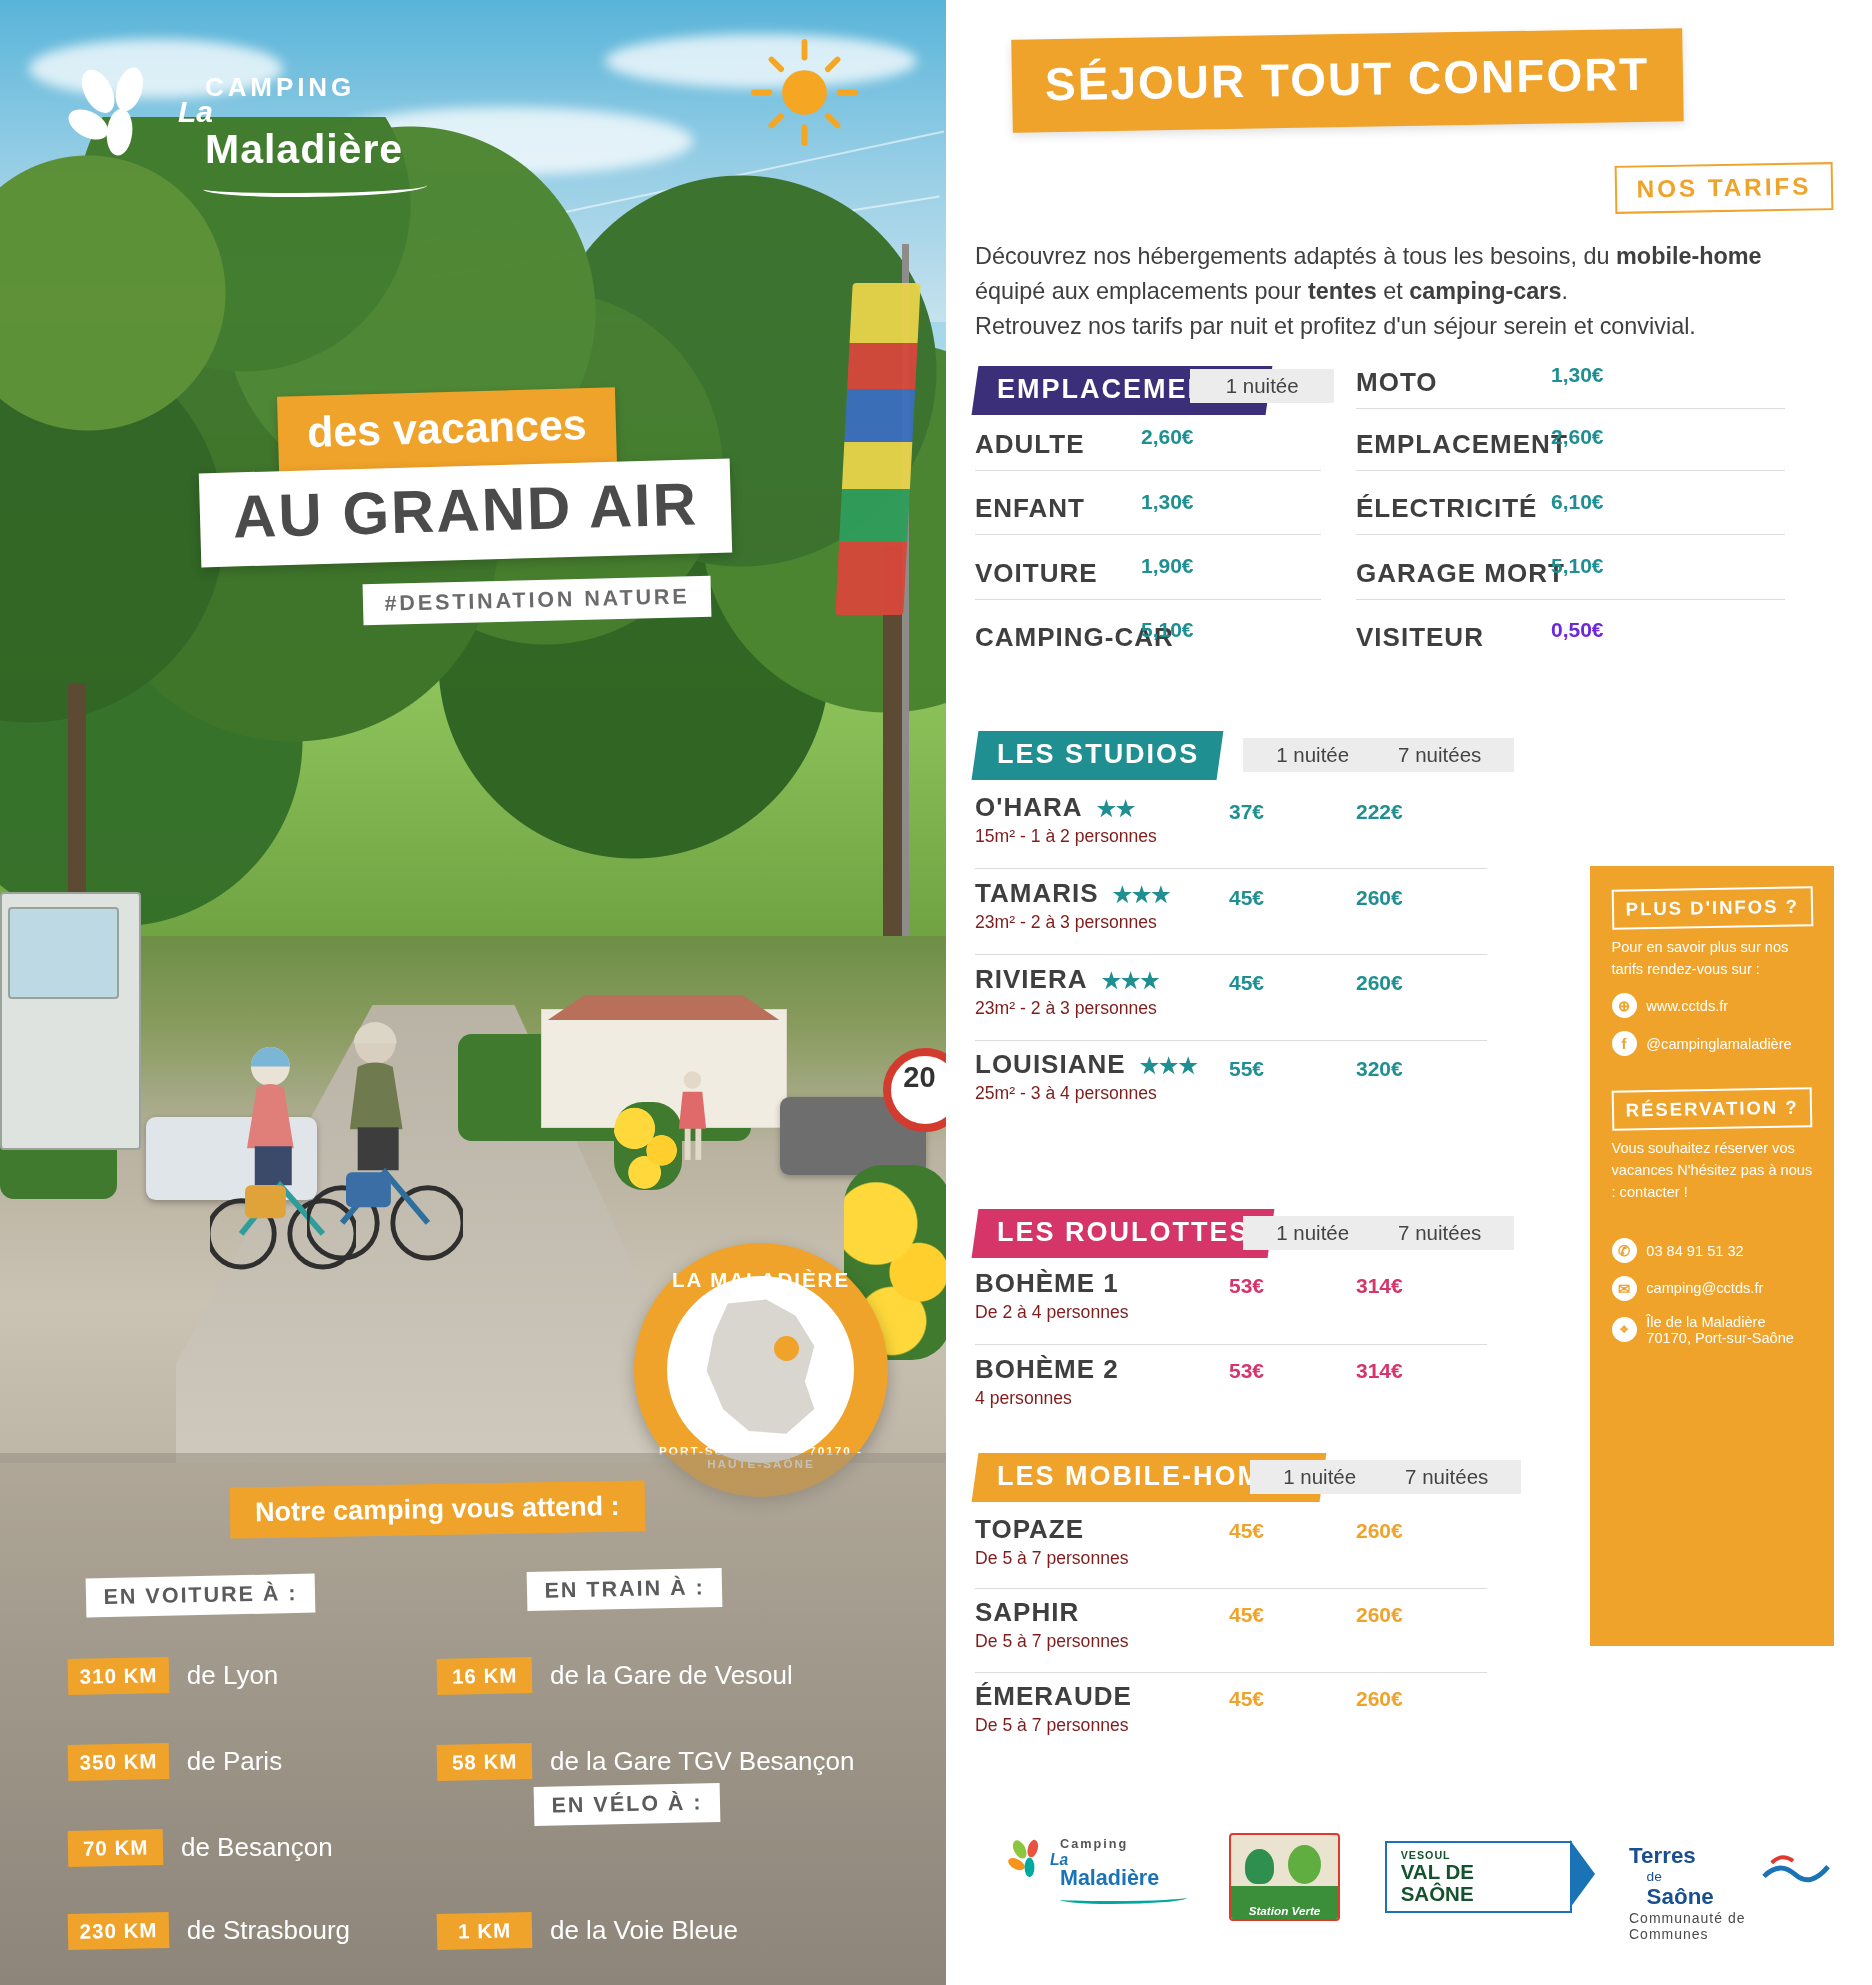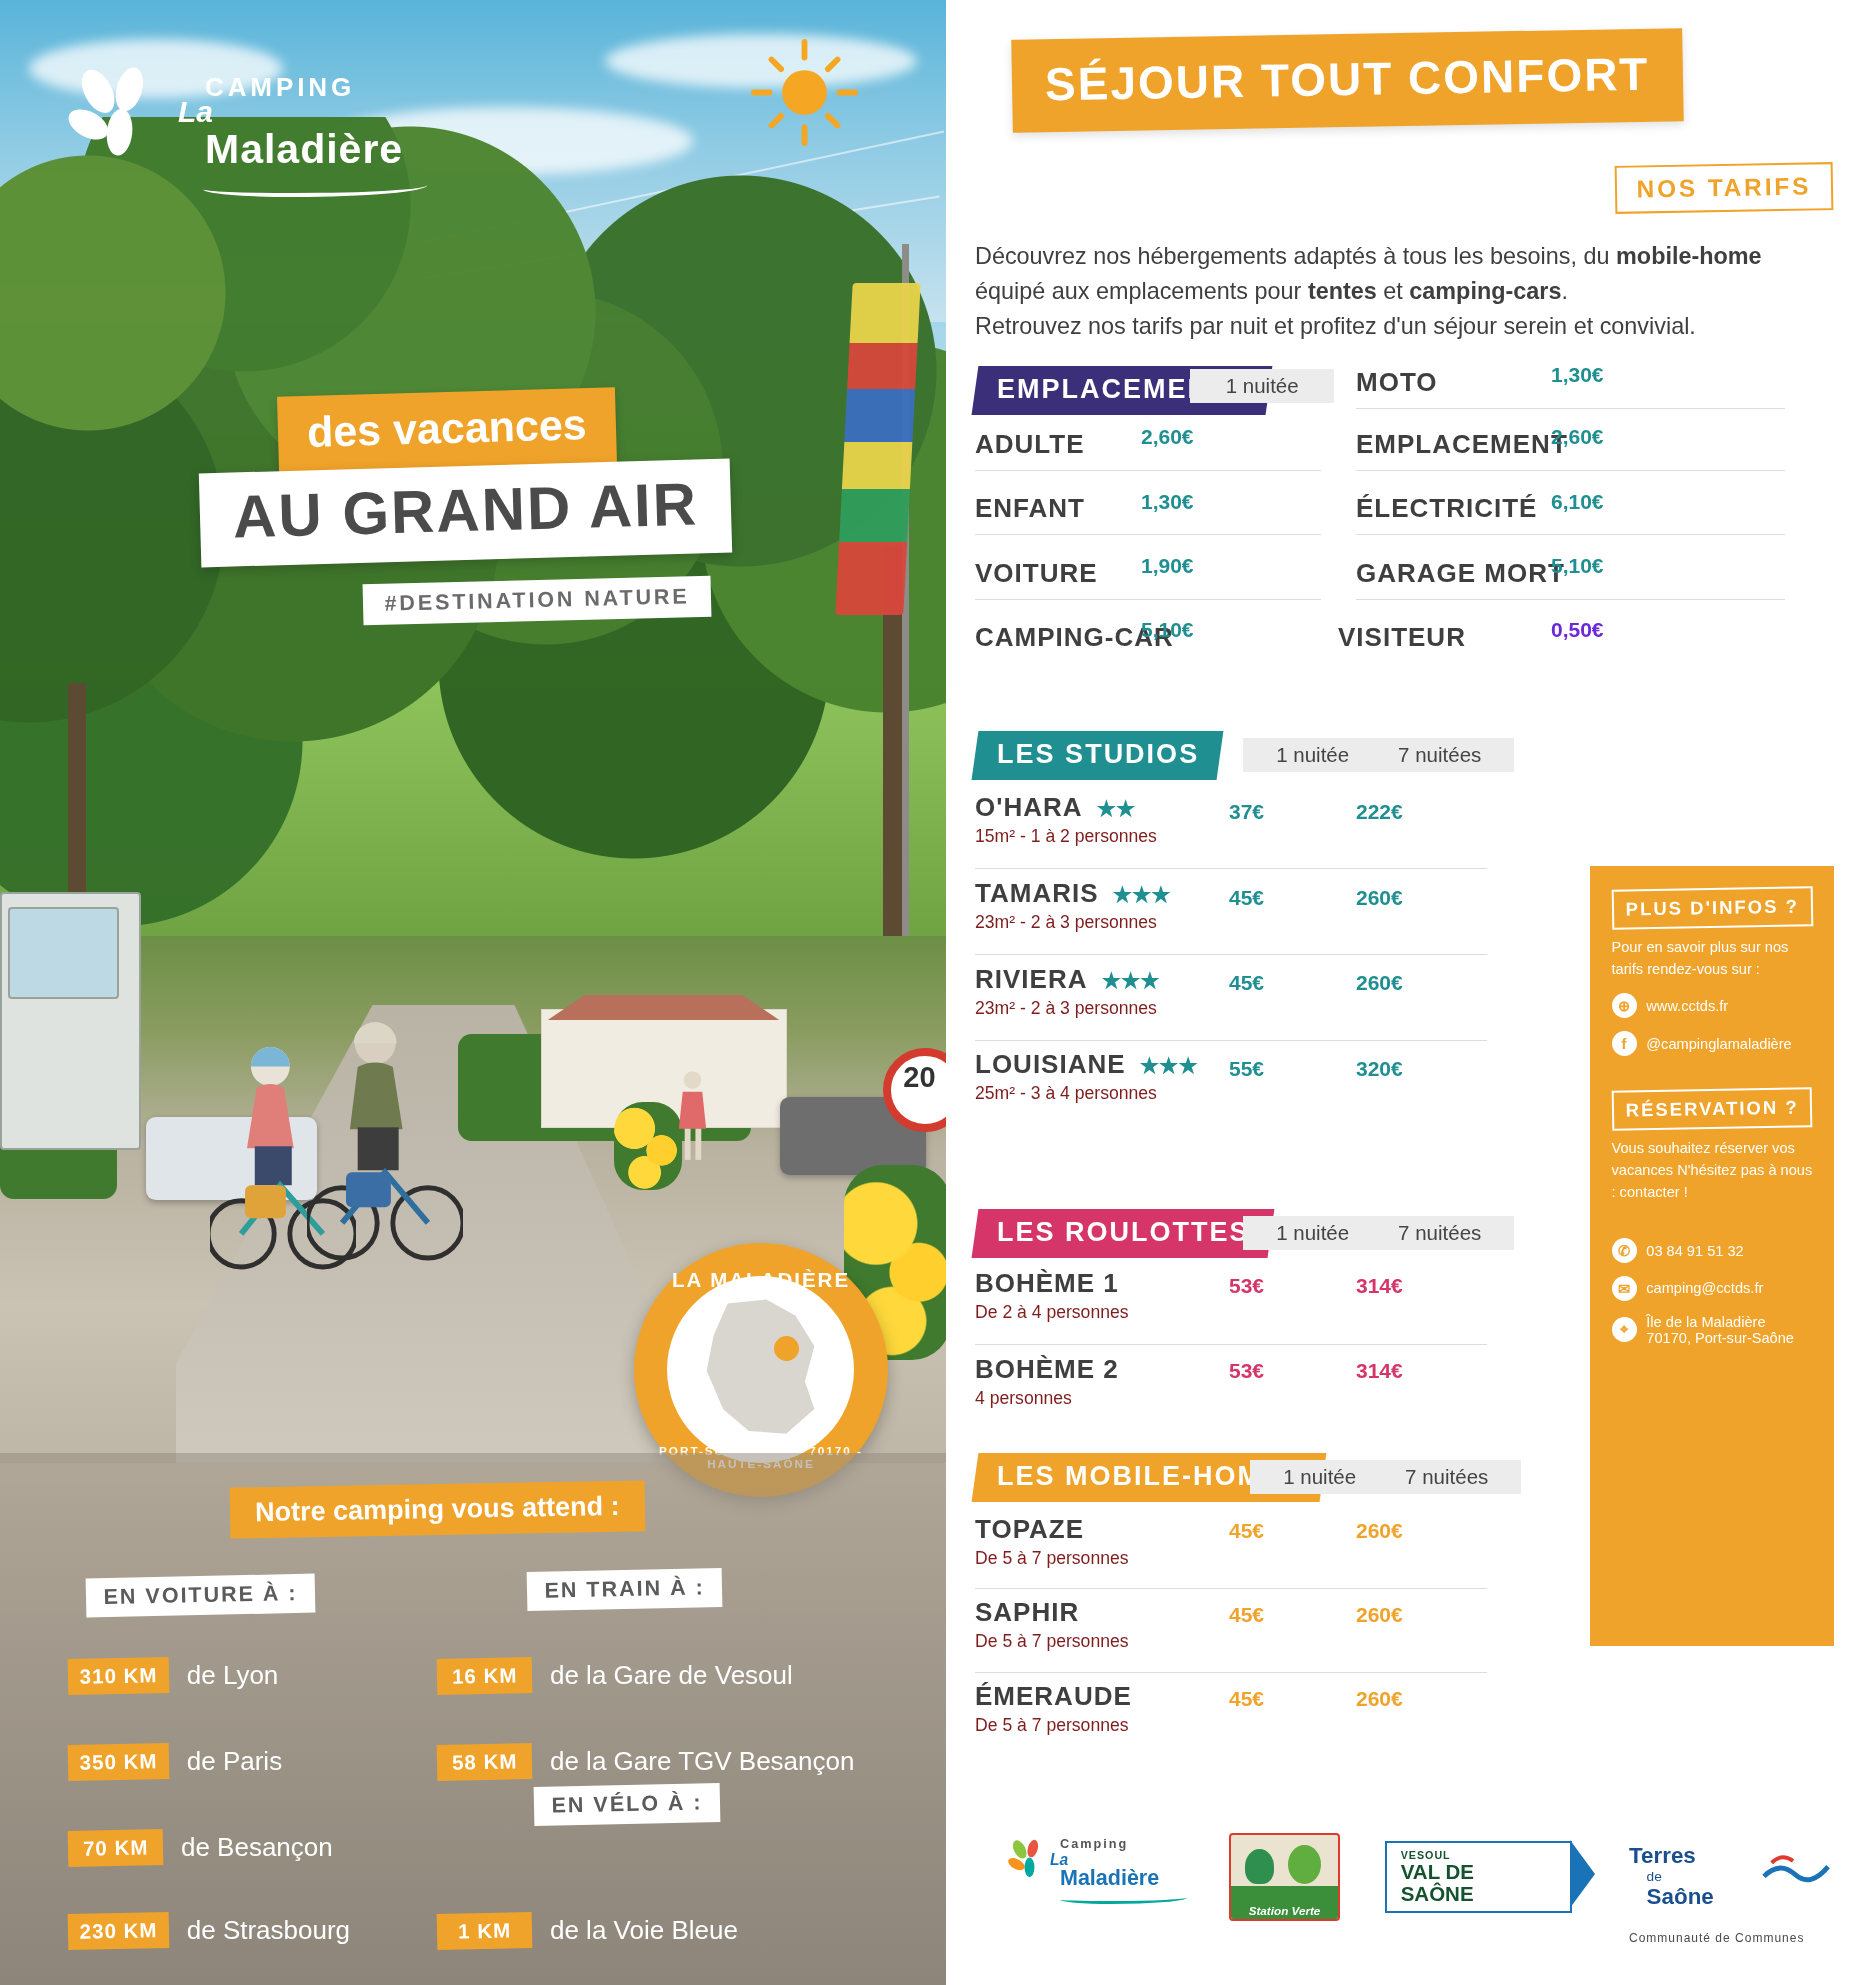--- a/index.html
+++ b/index.html
@@ -337,21 +337,21 @@
     <div class="line" style="left:410px;top:470px;width:429px;"></div>
 
     <div class="row" style="left:410px;top:493px;"><span class="rname">ÉLECTRICITÉ</span></div>
     <div class="price" style="left:605px;top:490px;width:234px;color:#1f8f92;">6,10€</div>
     <div class="line" style="left:410px;top:534px;width:429px;"></div>
 
     <div class="row" style="left:410px;top:558px;"><span class="rname">GARAGE MORT</span></div>
     <div class="price" style="left:605px;top:554px;width:234px;color:#1f8f92;">5,10€</div>
     <div class="line" style="left:410px;top:599px;width:429px;"></div>
 
-    <div class="row" style="left:392px;top:622px;"><span class="rname">VISITEUR</span></div>
+    <div class="row" style="left:410px;top:622px;"><span class="rname">VISITEUR</span></div>
     <div class="price" style="left:605px;top:618px;width:234px;color:#6d28d9;">0,50€</div>
 
     <div class="sect-label" style="left:29px;top:731px;background:#1f8f92;">
       <span>LES STUDIOS</span>
     </div>
     <div class="chip" style="left:297px;top:738px;width:112px;">1 nuitée</div>
     <div class="chip" style="left:419px;top:738px;width:122px;">7 nuitées</div>
 
     <div class="row" style="left:29px;top:792px;">
       <span class="rname">O'HARA</span>
@@ -508,21 +508,21 @@
         <div style="font-size:20.5px;">SAÔNE</div>
         <div style="position:absolute;right:-25px;top:-2.9px;width:0;height:0;border-top:34px solid transparent;border-bottom:34px solid transparent;border-left:25px solid #1a73b7;"></div>
       </div>
     </div>
 
     <div class="flogo" style="left:683px;top:1843px;">
       <div style="position:relative;width:195px;color:#1a4f8f;">
         <div style="font-size:22.4px;font-weight:700;">Terres</div>
         <div style="font-size:13.7px;margin-left:17.6px;">de</div>
         <div style="font-size:22.4px;font-weight:700;margin-left:17.6px;">Saône</div>
-        <div style="font-size:12px;letter-spacing:1px;margin-top:21px;color:#4a4a4a;">Communauté de Communes</div>
+        <div style="font-size:14px;letter-spacing:1px;margin-top:0;color:#4a4a4a;">Communauté de Communes</div>
         <svg width="68" height="45" viewBox="0 0 70 46" style="position:absolute;right:-5.9px;top:5.9px;">
           <path d="M2 28 q16 -16 32 -2 q16 14 34 -8" stroke="#1a73b7" stroke-width="5" fill="none"></path>
           <path d="M10 14 q10 -10 22 -2" stroke="#e03a2f" stroke-width="4" fill="none"></path>
         </svg>
       </div>
     </div>
 
   </div>
 </div>
 

